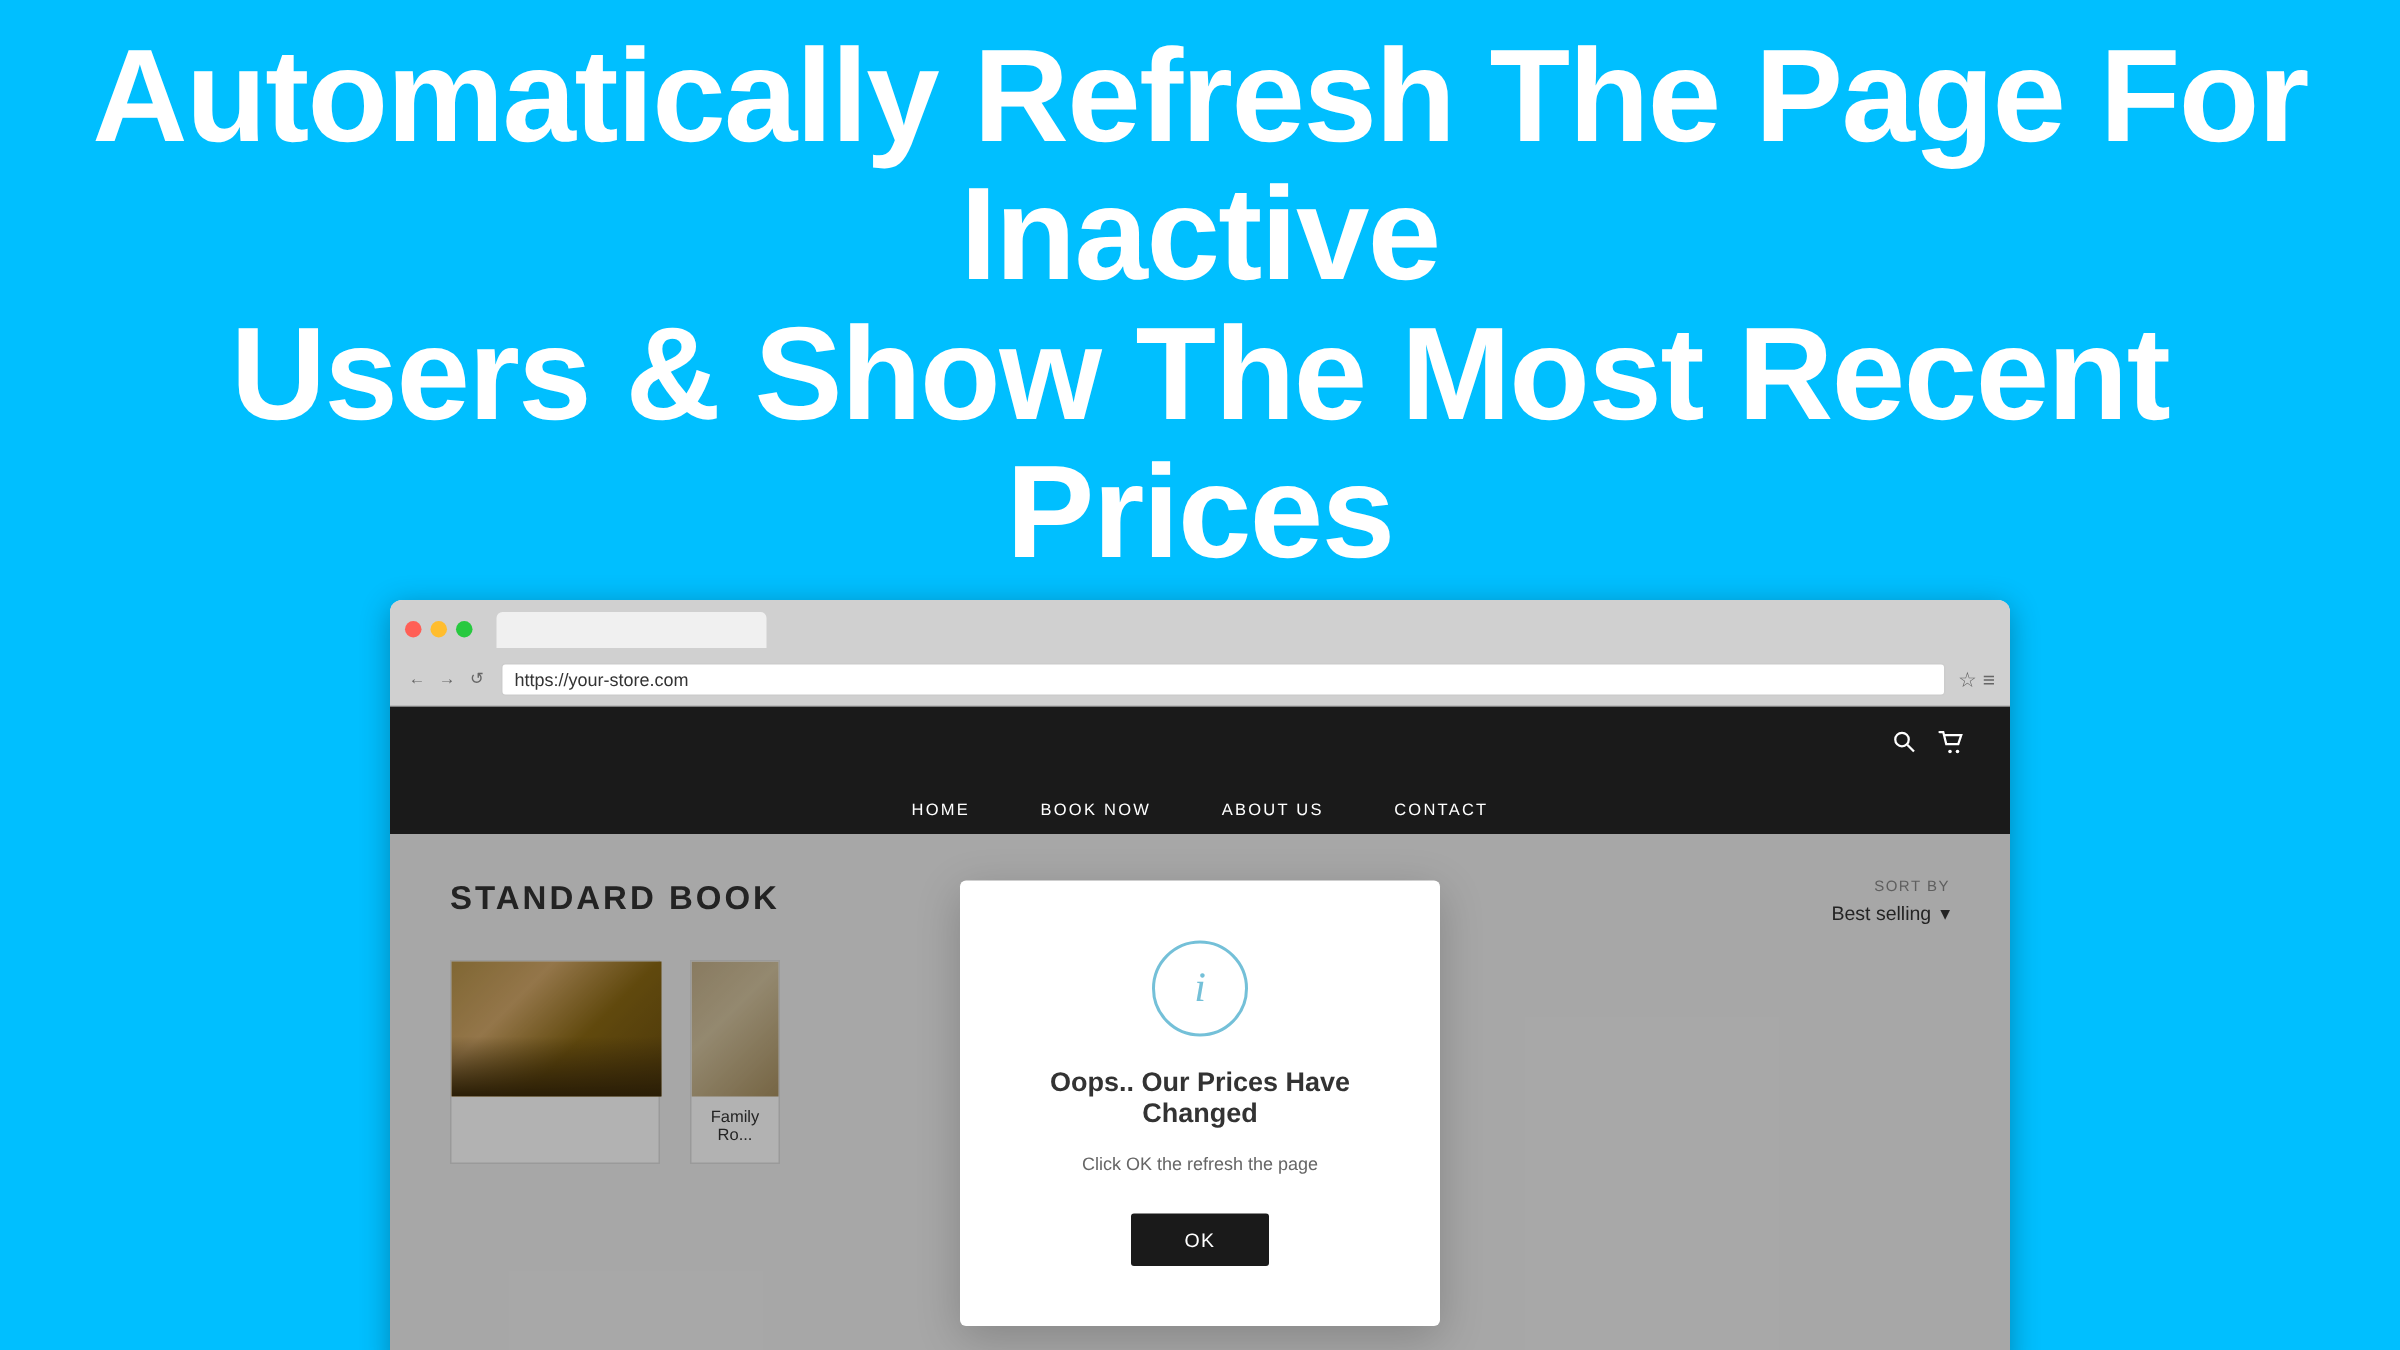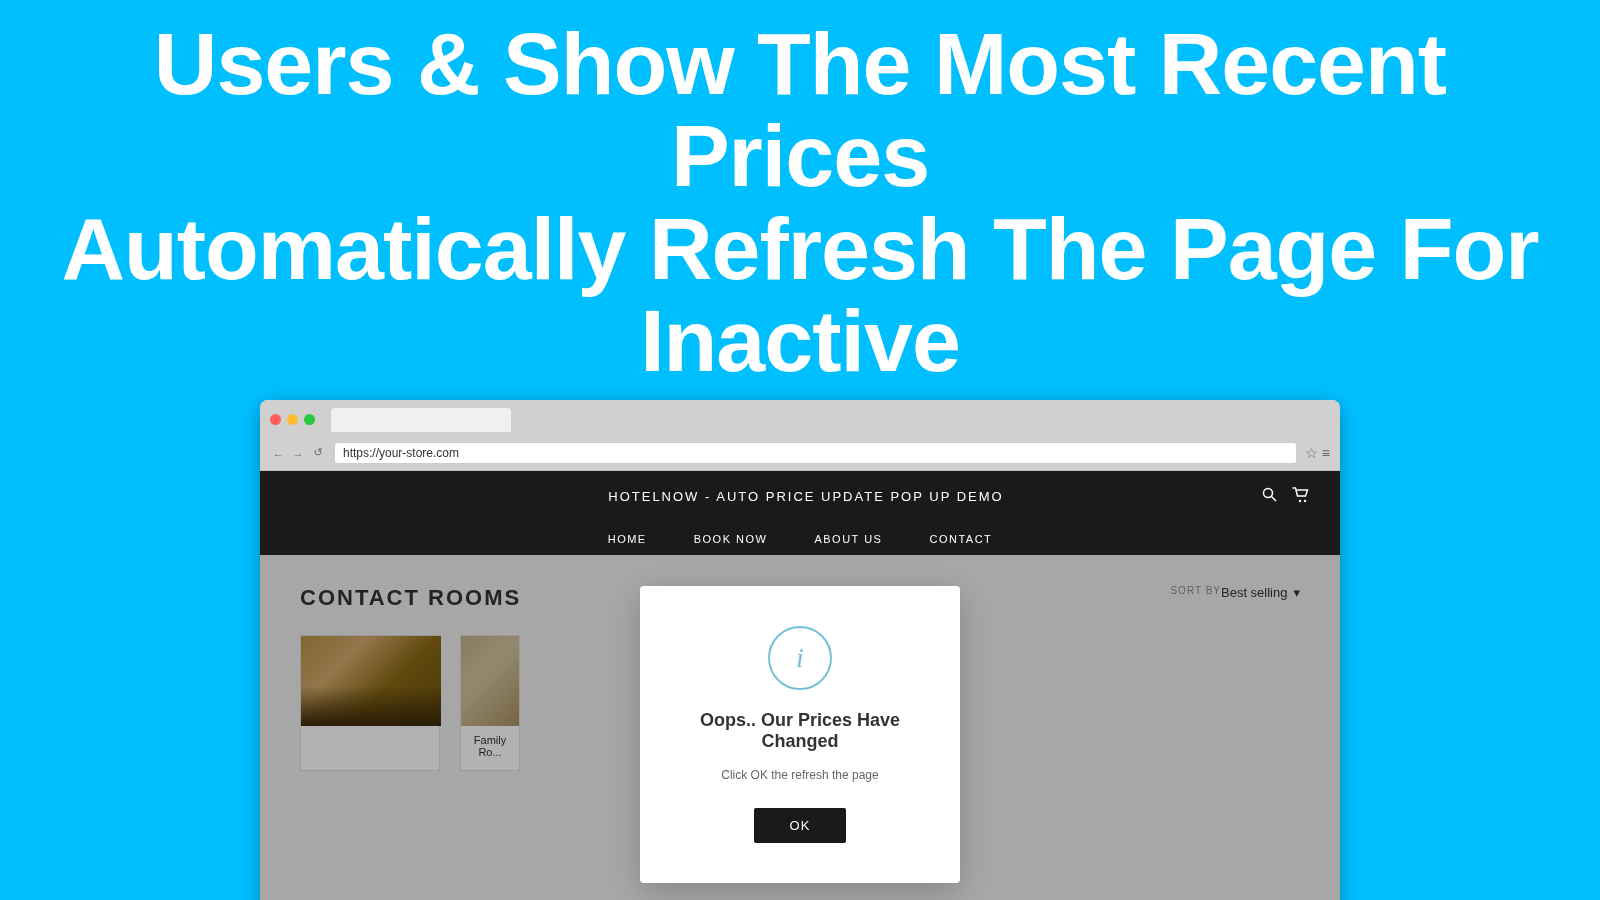--- a/index.html
+++ b/index.html
@@ -185,21 +185,21 @@
 
     .collection-title {
       font-size: 22px;
       font-weight: bold;
       letter-spacing: 2px;
       color: #333;
     }
 
     .sort-section {
       display: flex;
-      flex-direction: row;
+      flex-direction: column;
       align-items: flex-end;
     }
 
     .sort-label {
       font-size: 10px;
       color: #888;
       letter-spacing: 1px;
       margin-bottom: 4px;
     }
 
@@ -329,22 +329,22 @@
       font-size: 13px;
       letter-spacing: 1px;
       cursor: pointer;
       border-radius: 2px;
     }
   </style>
 </head>
 <body>
 
 <div class="hero-title">
+  <div>Automatically Refresh The Page For Inactive</div>
   <div>Users &amp; Show The Most Recent Prices</div>
-  <div>Automatically Refresh The Page For Inactive</div>
 </div>
 
 <div class="browser-window">
 
   <div class="browser-chrome">
     <div class="browser-controls">
       <span class="dot dot-red"></span>
       <span class="dot dot-yellow"></span>
       <span class="dot dot-green"></span>
       <div class="browser-tab"></div>
@@ -361,21 +361,20 @@
         <span class="browser-action-btn">≡</span>
       </div>
     </div>
   </div>
 
   <div class="store-content">
 
     <div class="store-header">
       <div class="store-header-top">
         <div style="width:60px"></div>
-        <div class="store-title">HOTELNOW - AUTO PRICE UPDATE POP UP DEMO</div>
         <div class="header-icons">
           <span class="header-icon">
             <svg width="16" height="16" viewBox="0 0 16 16" fill="white">
               <circle cx="6" cy="6" r="4.5" fill="none" stroke="white" stroke-width="1.5"></circle>
               <line x1="9.5" y1="9.5" x2="14" y2="14" stroke="white" stroke-width="1.5"></line>
             </svg>
           </span>
           <span class="header-icon">
             <svg width="18" height="16" viewBox="0 0 18 16" fill="none">
               <path d="M1 1h2.5l2 8h8l2-6H5" stroke="white" stroke-width="1.5" fill="none" stroke-linecap="round"></path>
@@ -389,21 +388,21 @@
         <span class="nav-item">HOME</span>
         <span class="nav-item">BOOK NOW</span>
         <span class="nav-item">ABOUT US</span>
         <span class="nav-item">CONTACT</span>
       </div>
     </div>
 
     <div class="store-main">
 
       <div class="collection-header">
-        <h1 class="collection-title">CONTACT ROOMS</h1>
+        <h1 class="collection-title">STANDARD BOOK</h1>
         <div class="sort-section">
           <div class="sort-label">SORT BY</div>
           <div class="sort-select">
             <span>Best selling</span>
             <span>▾</span>
           </div>
         </div>
       </div>
 
       <div class="product-grid">

